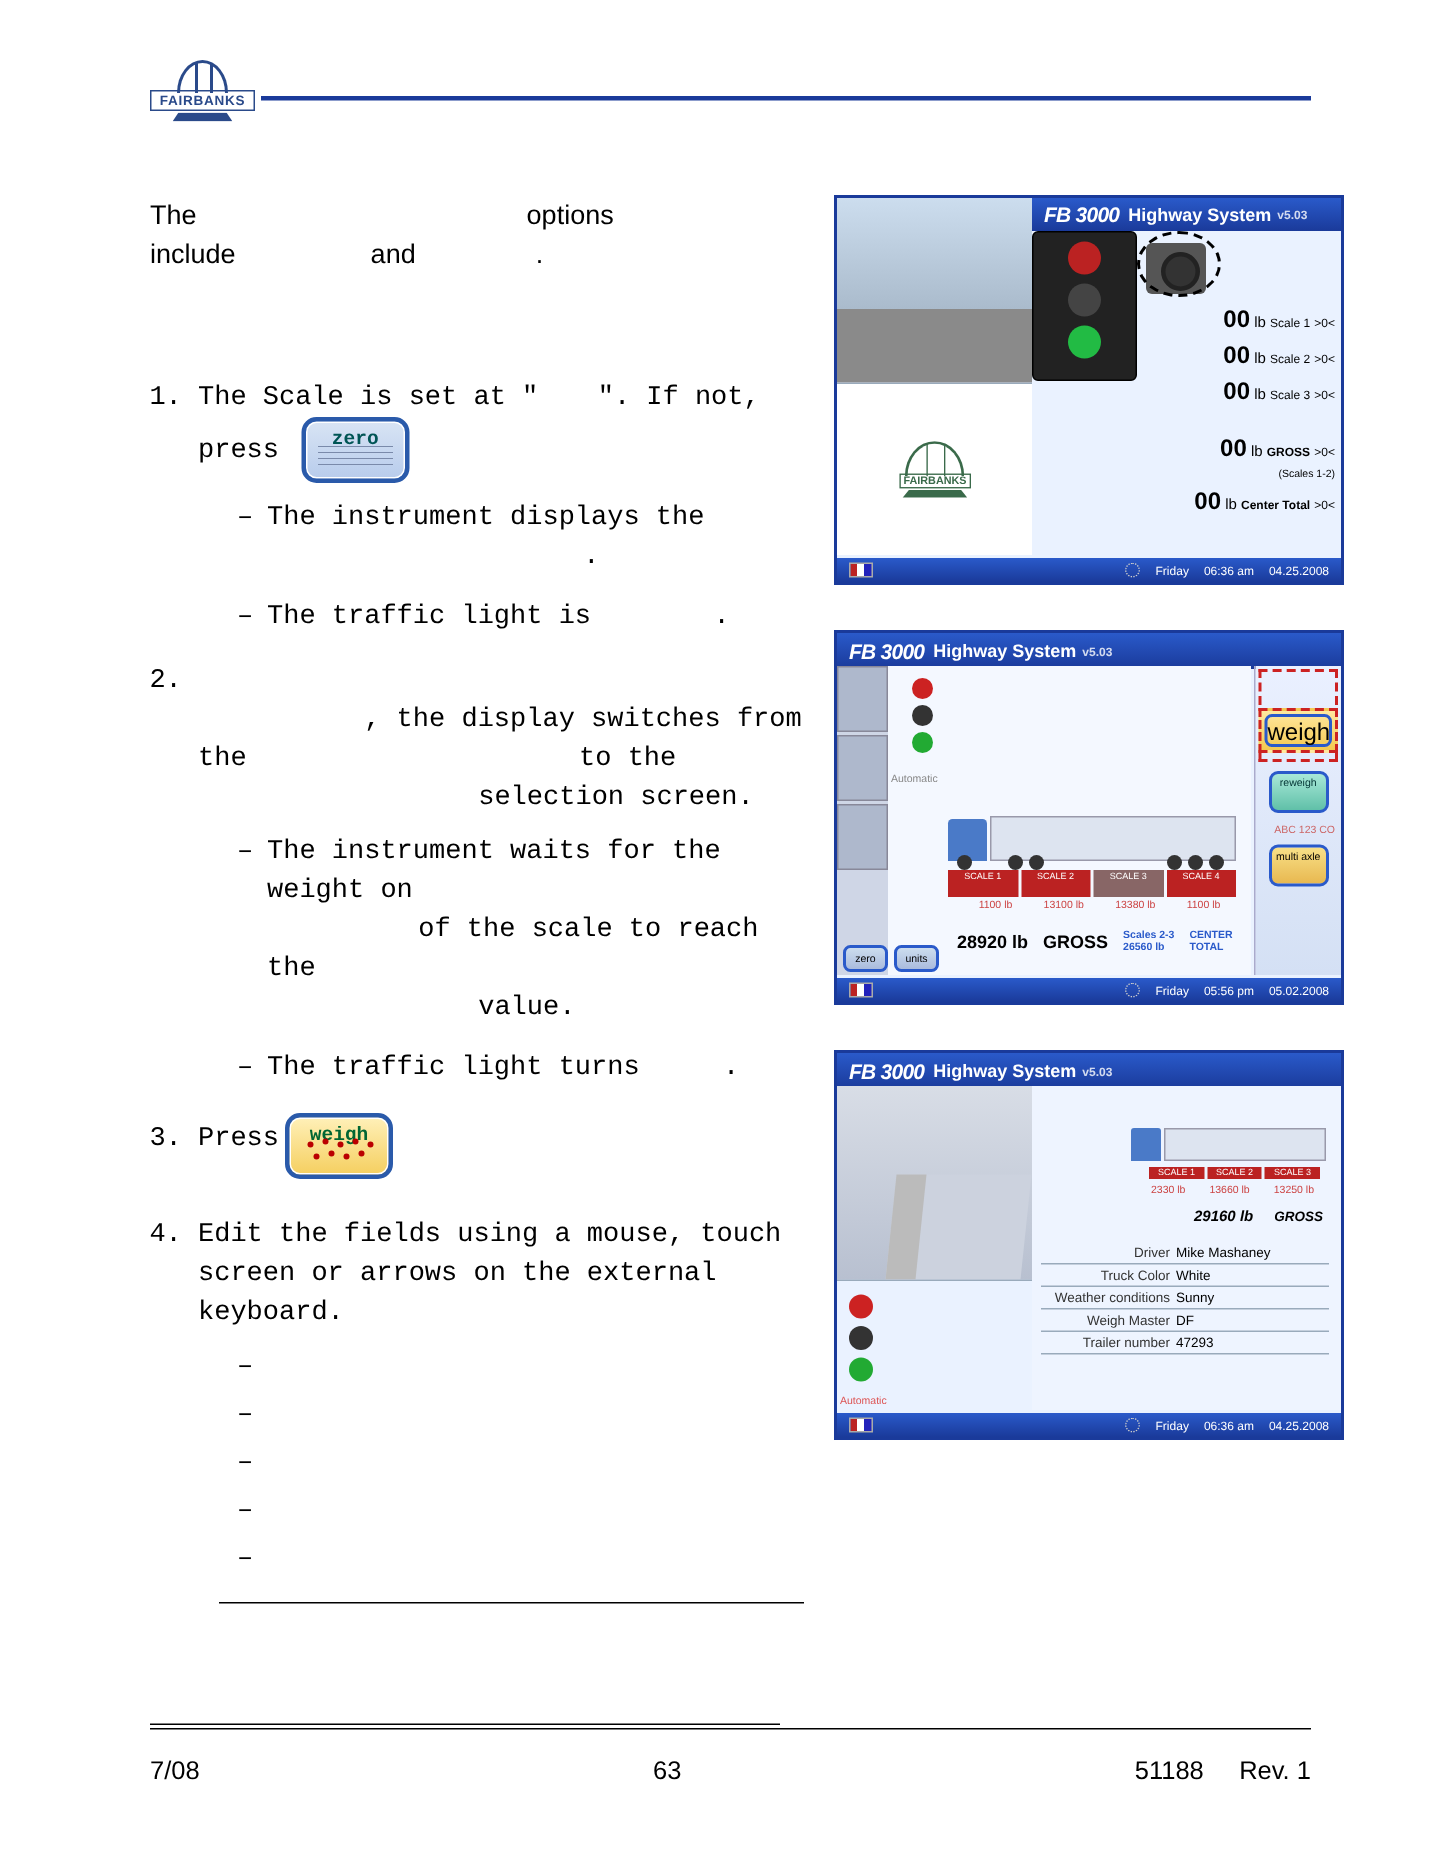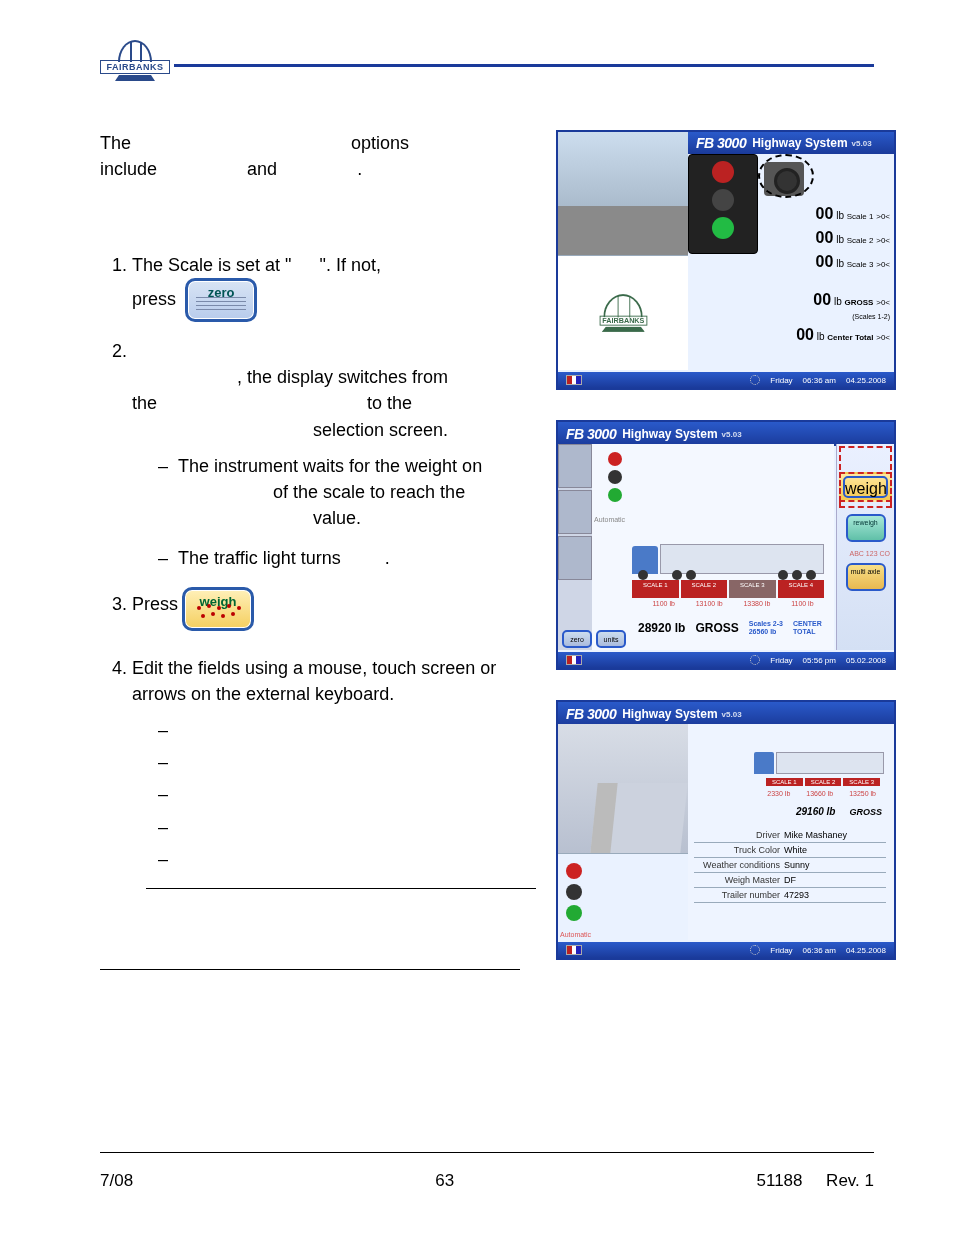--- a/index.html
+++ b/index.html
@@ -76,21 +76,21 @@
     font-size: 18px;
     line-height: 1.45;
   }
   .right-col {
     flex: 1;
     display: flex;
     flex-direction: column;
     gap: 30px;
   }
   .intro { margin-bottom: 70px; }
-  ol.main { list-style: decimal; padding-left: 32px; }
+  ol.main { list-style: decimal; padding-left: 32px; font-family: Liberation Mono, monospace; }
   ol.main > li { margin-bottom: 16px; }
   ul.dash { list-style: none; padding-left: 26px; margin-top: 10px; }
   ul.dash > li { position: relative; margin-bottom: 14px; padding-left: 20px; }
   ul.dash > li::before { content: "–"; position: absolute; left: 0; top: 0; }
   .btn-zero, .btn-weigh {
     display: inline-block;
     vertical-align: middle;
     border: 3px solid #2a5aaa;
     border-radius: 10px;
     width: 72px;
@@ -275,20 +275,32 @@
 
         <li>
           <span>The Scale is set at "</span>
           <span style="display:inline-block;width:18px;"></span>
           <span>".  If not,</span><br>
           <span>press</span>
           <span class="btn-zero">
             <span class="lbl">zero</span>
             <span class="lines"></span>
           </span>
+          <ul class="dash">
+            <li>
+              <span>The instrument displays the</span><br>
+              <span style="display:inline-block;width:200px;"></span>
+              <span>.</span>
+            </li>
+            <li>
+              <span>The traffic light is</span>
+              <span style="display:inline-block;width:60px;"></span>
+              <span>.</span>
+            </li>
+          </ul>
         </li>
 
         <li>
           <span style="display:inline-block;width:0;"></span><br>
           <span style="display:inline-block;width:100px;"></span>
           <span>, the display switches from</span><br>
           <span>the</span>
           <span style="display:inline-block;width:200px;"></span>
           <span>to the</span><br>
           <span style="display:inline-block;width:176px;"></span>

